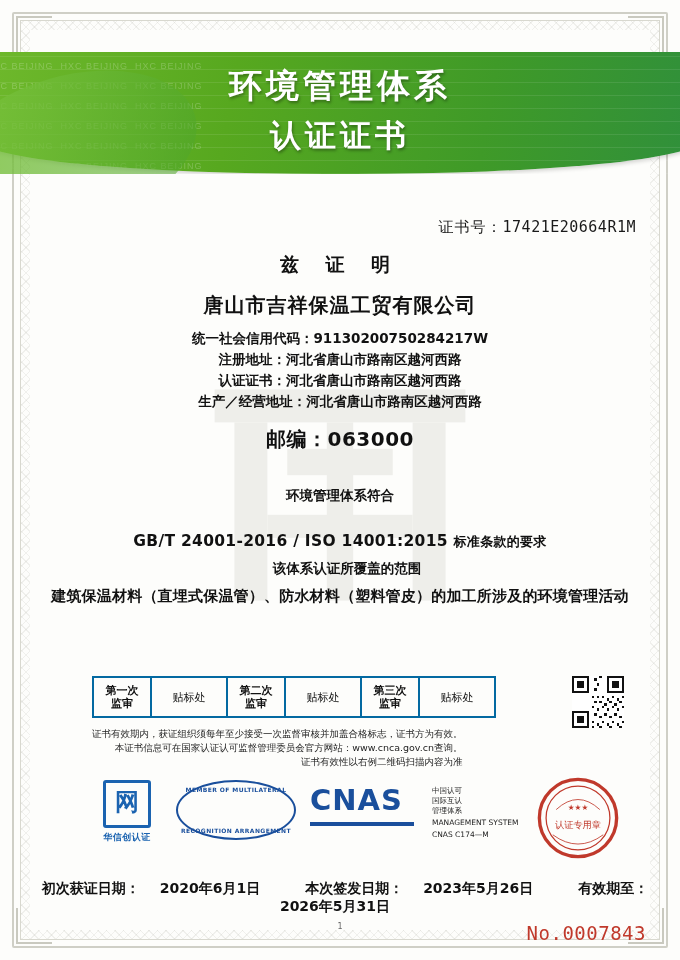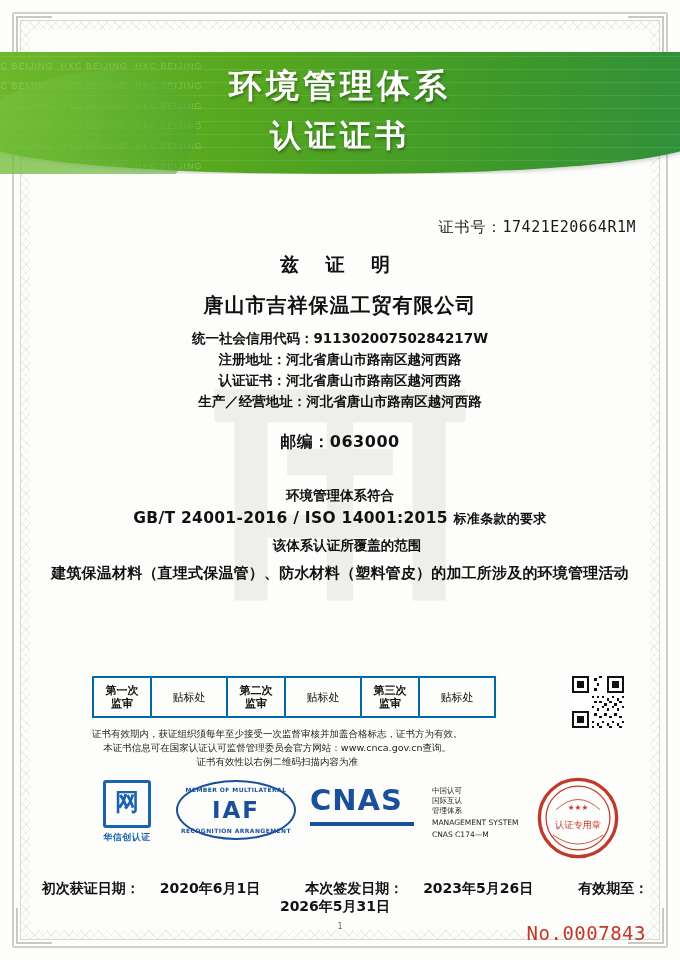--- a/index.html
+++ b/index.html
@@ -113,27 +113,27 @@
     margin-bottom:14px;
   }
   .company{
     font-size:20px;font-weight:bold;letter-spacing:1px;
     margin-bottom:9px;
   }
   .info-line{
     font-size:13.5px;line-height:21px;font-weight:bold;color:#111;
   }
   .zipcode{
-    font-size:16px;font-weight:bold;margin-top:20px;letter-spacing:.5px;
+    font-size:20px;font-weight:bold;margin-top:14px;letter-spacing:.5px;
   }
   .conform{
     font-size:13.5px;margin-top:34px;font-weight:bold;
   }
   .standard{
-    font-size:15.5px;font-weight:bold;margin-top:4px;letter-spacing:.3px;
+    font-size:15.5px;font-weight:bold;margin-top:27px;letter-spacing:.3px;
   }
   .standard .suffix{font-size:13px;font-weight:bold;}
   .scope-label{
     font-size:13.5px;font-weight:bold;margin-top:9px;padding-left:14px;
   }
   .scope-text{
     font-size:15px;font-weight:bold;margin-top:9px;letter-spacing:.2px;
   }
 
   
@@ -157,21 +157,21 @@
   
   .qr{
     position:absolute;right:56px;top:676px;
     width:52px;height:52px;
   }
 
   
   .notes{
     position:absolute;left:92px;top:727px;
     font-size:9.5px;line-height:14px;color:#222;
-    text-align:center;
+    text-align:right;
   }
 
   
   .logos{
     position:absolute;left:80px;right:60px;top:780px;
     height:74px;
   }
   .logo{position:absolute;top:0;}
 
   .logo-hx{left:10px;width:74px;text-align:center;}
@@ -390,21 +390,20 @@
   <div class="logos">
 
     <div class="logo logo-hx">
       <div class="hx-square">网</div>
       <div class="hx-text">华信创认证</div>
     </div>
 
     <div class="logo logo-iaf">
       <div class="iaf-oval">
         <div class="arc-top">MEMBER OF MULTILATERAL</div>
-        <div class="big">IAF</div>
         <div class="arc-bot">RECOGNITION ARRANGEMENT</div>
       </div>
     </div>
 
     <div class="logo logo-cnas">
       <div class="cnas-text">CNAS</div>
       <div class="cnas-bar"></div>
     </div>
 
     <div class="logo logo-ms">

